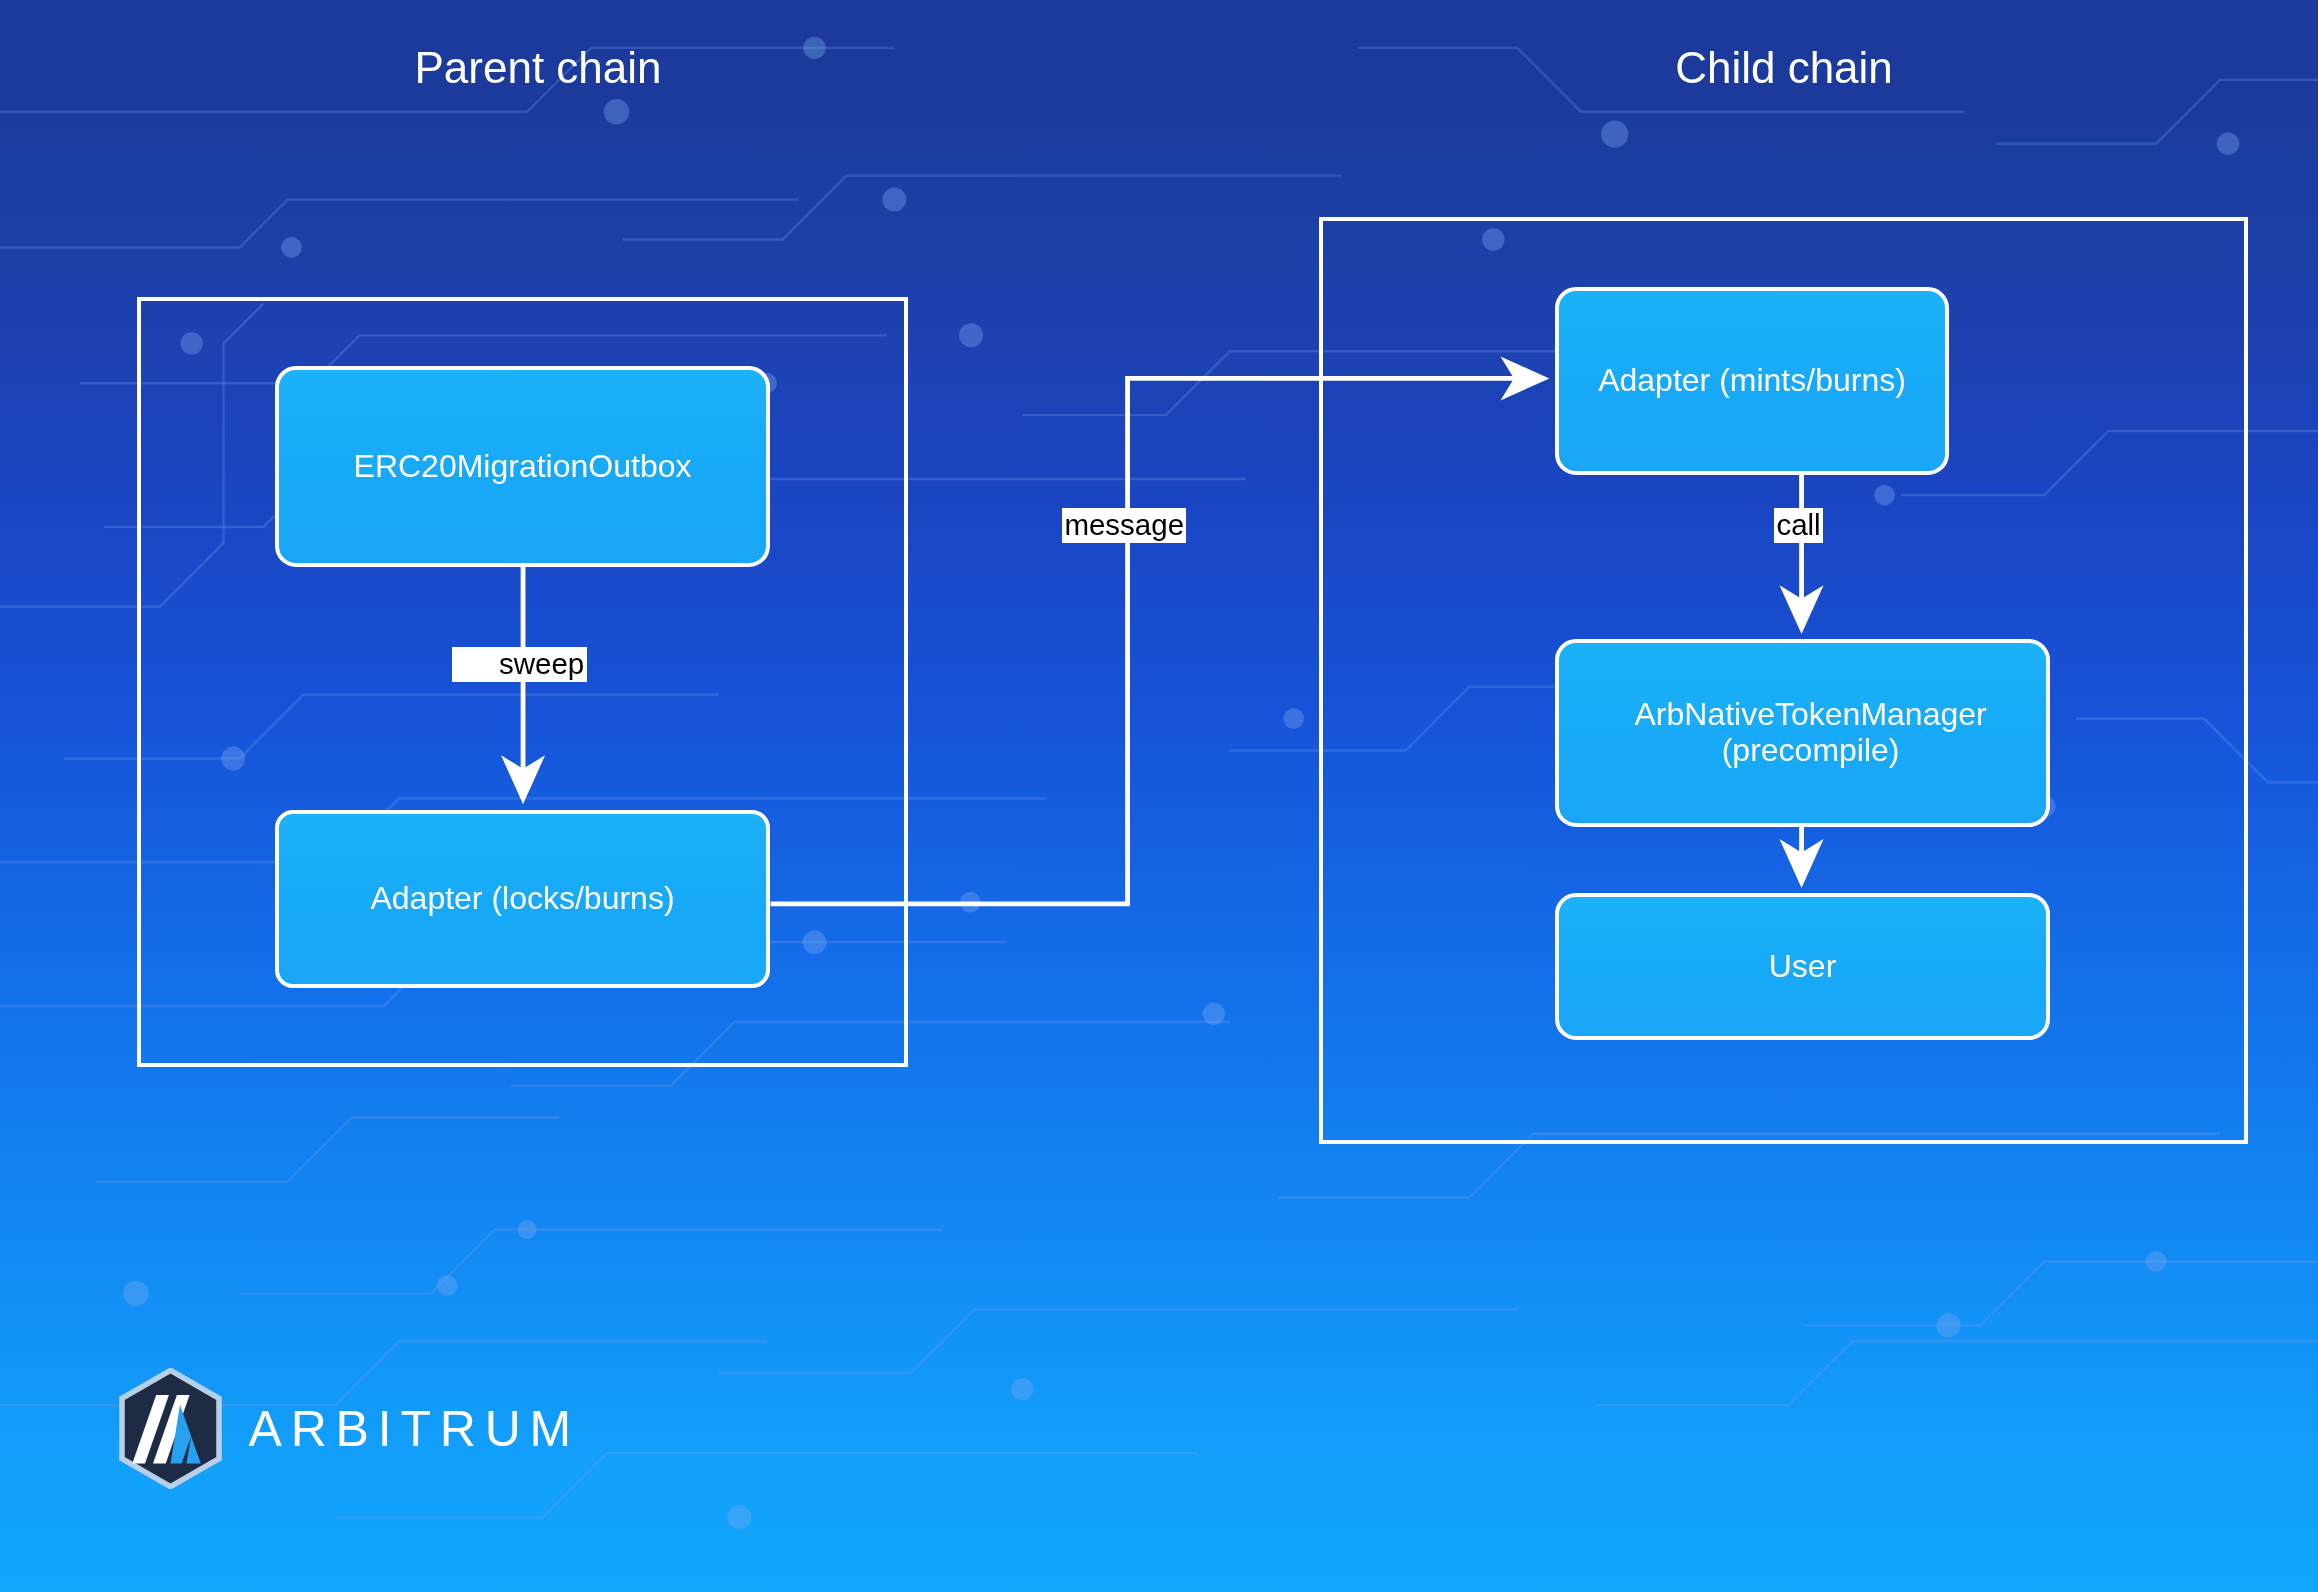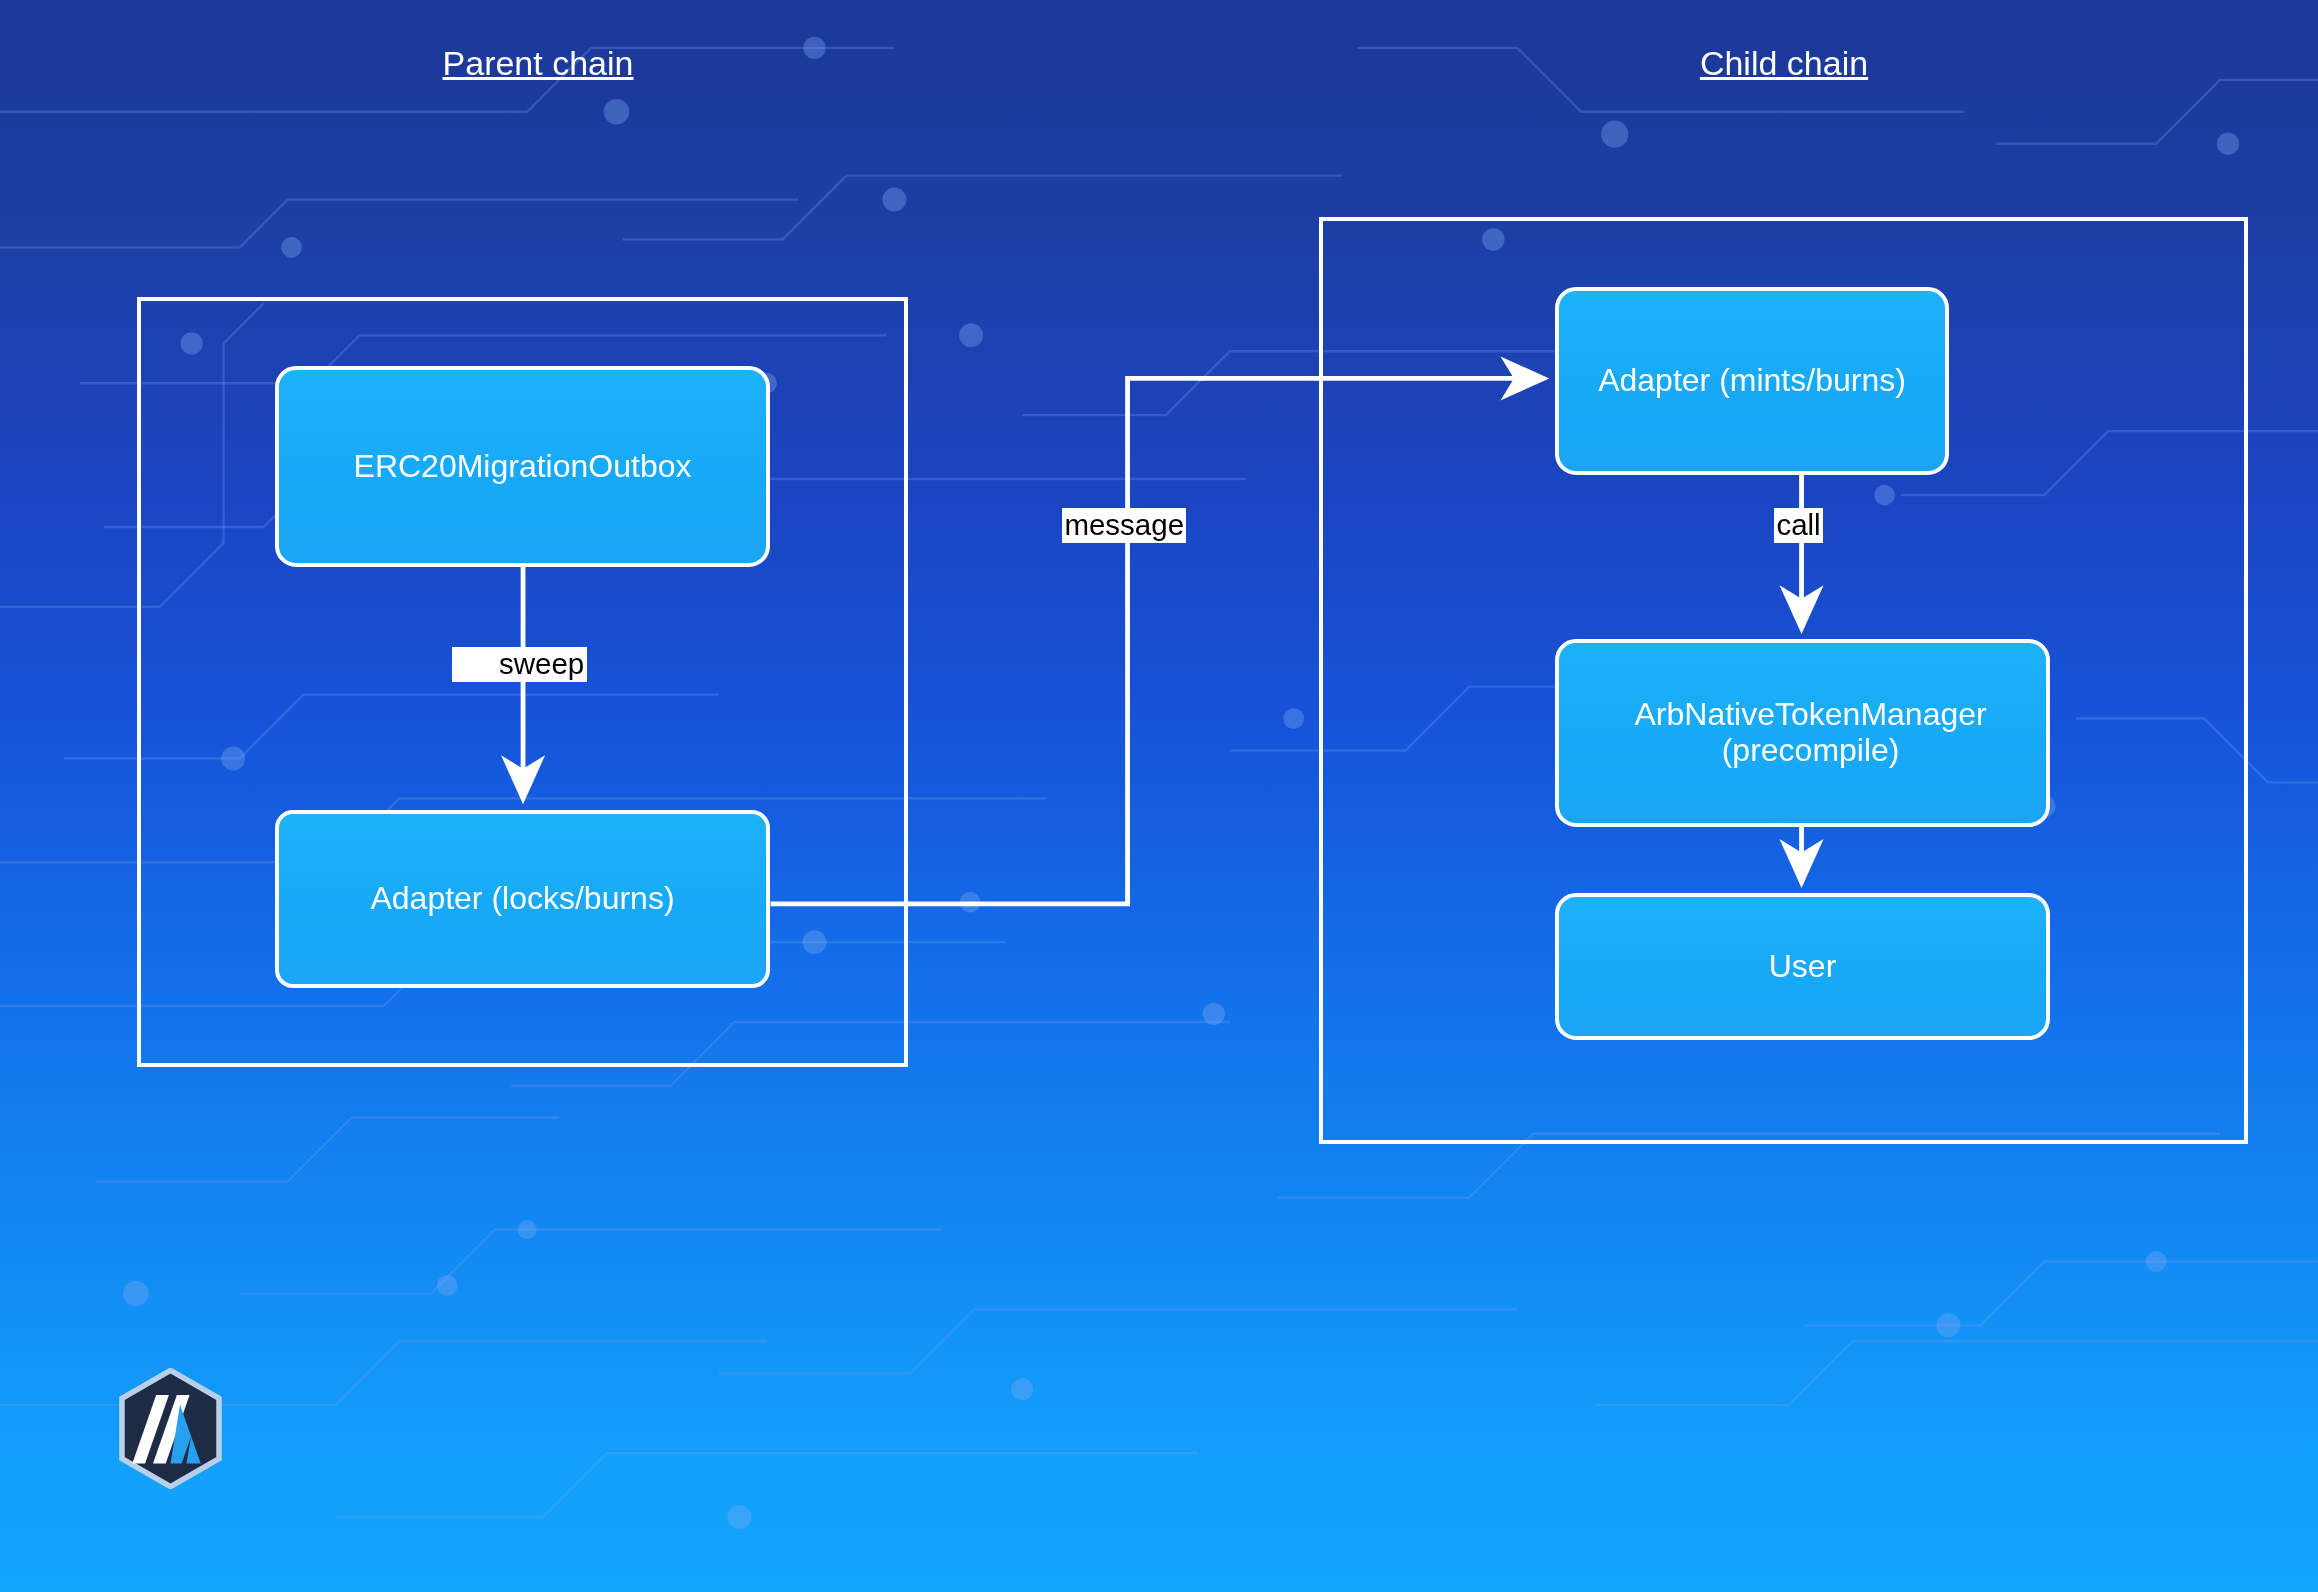--- a/index.html
+++ b/index.html
@@ -35,25 +35,24 @@
     position: absolute;
     inset: 0;
     width: 100%;
     height: 100%;
     pointer-events: none;
   }
 
   .chain-title {
     position: absolute;
     color: #ffffff;
-    font-size: 34px;
+    font-size: 44px;
     line-height: 1;
     white-space: nowrap;
     transform: translateX(-50%);
-    text-decoration: underline;
   }
 
   .chain-box {
     position: absolute;
     border: 4px solid #ffffff;
     background: transparent;
     box-sizing: border-box;
   }
 
   .node {
@@ -215,16 +214,17 @@
   <div id="brand">
     <svg id="brand-mark" width="105" height="121" viewBox="0 0 132 152">
       <polygon points="66,3 127,38 127,114 66,149 5,114 5,38" fill="#1d2b45" stroke="#b7cfe8" stroke-width="7"></polygon>
       <g>
         <polygon points="48,34 64,34 34,120 18,120" fill="#ffffff"></polygon>
         <polygon points="74,34 90,34 60,120 44,120" fill="#ffffff"></polygon>
         <polygon points="78,46 92,86 80,120 66,120" fill="#28a0f0"></polygon>
         <polygon points="92,86 104,120 86,120" fill="#28a0f0"></polygon>
       </g>
     </svg>
+    <div id="brand-word">ARBITRUM</div>
   </div>
 
 </div>
 
 
 </body></html>

